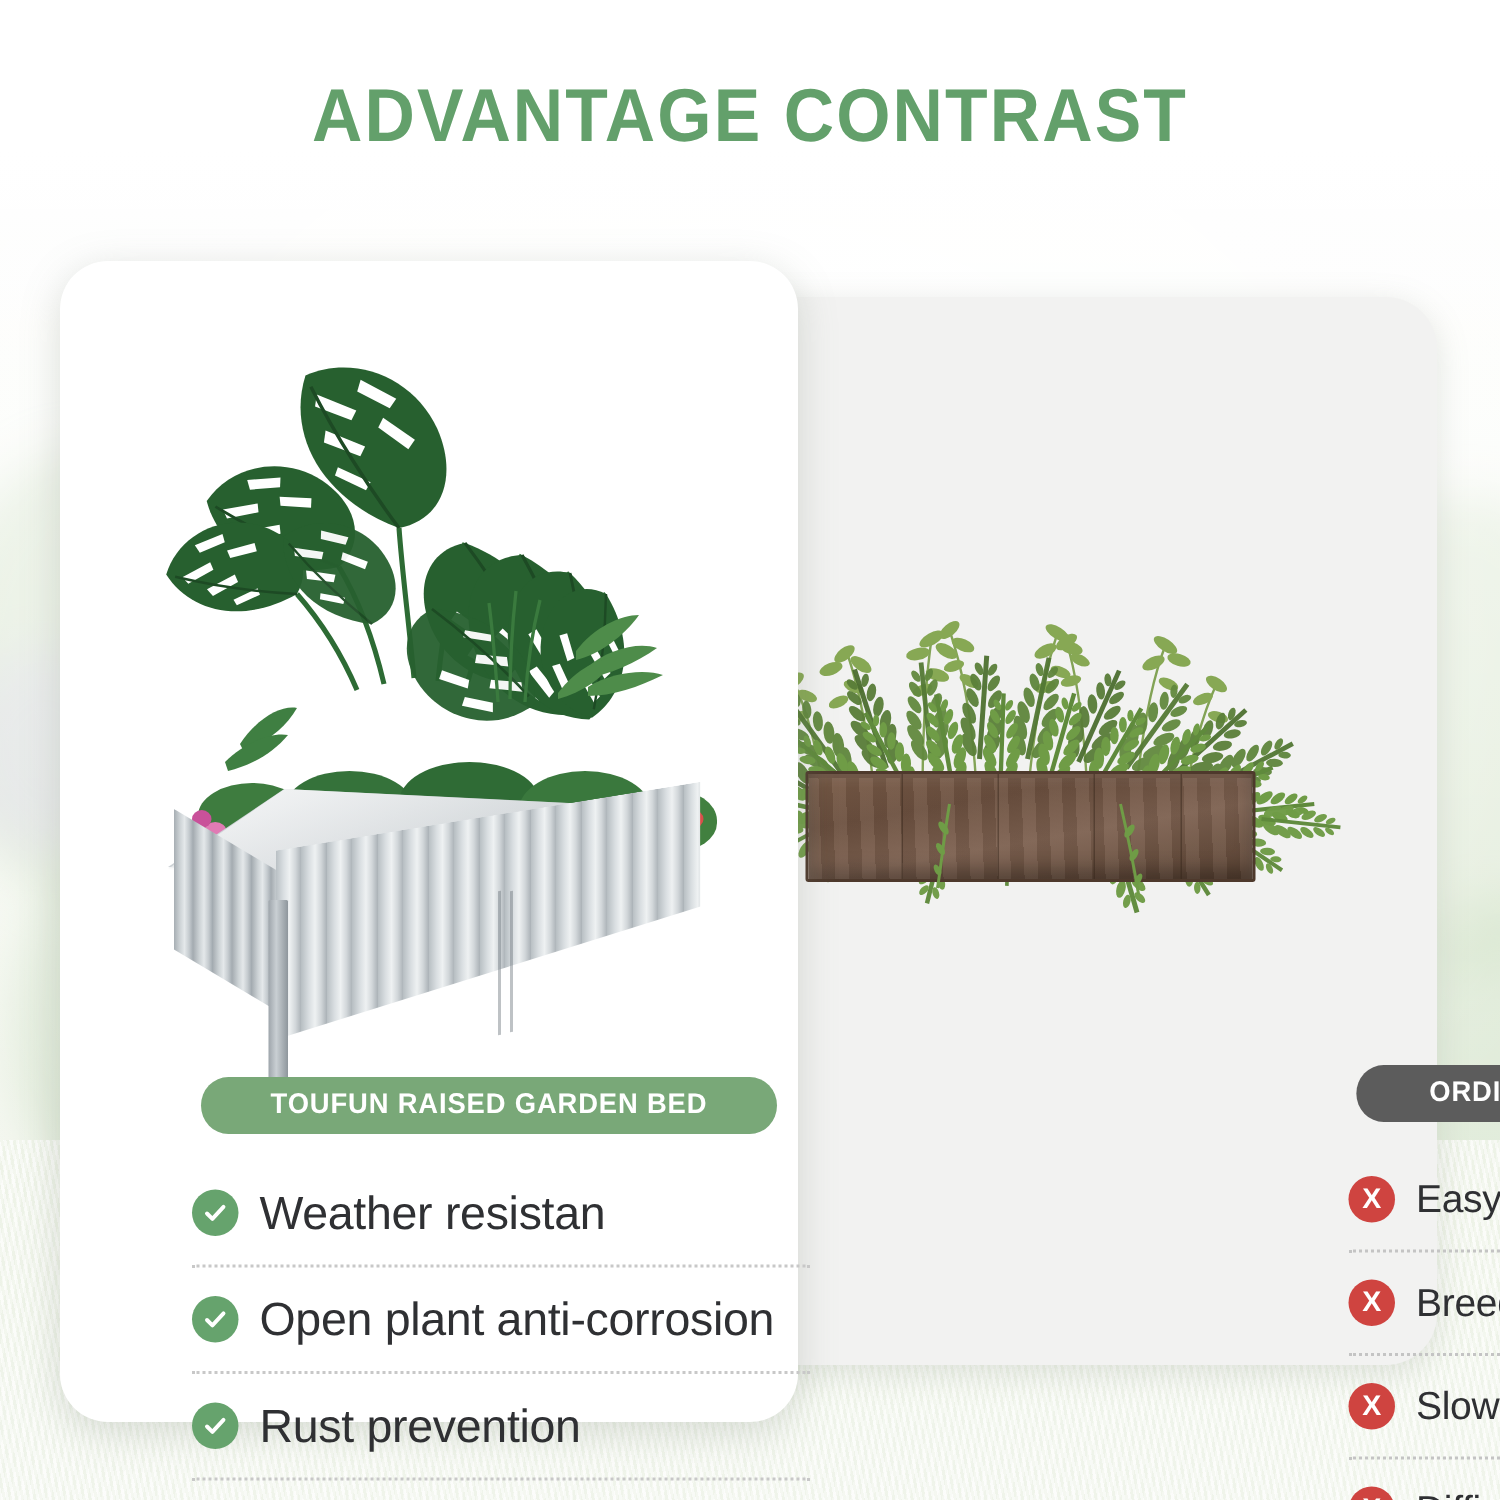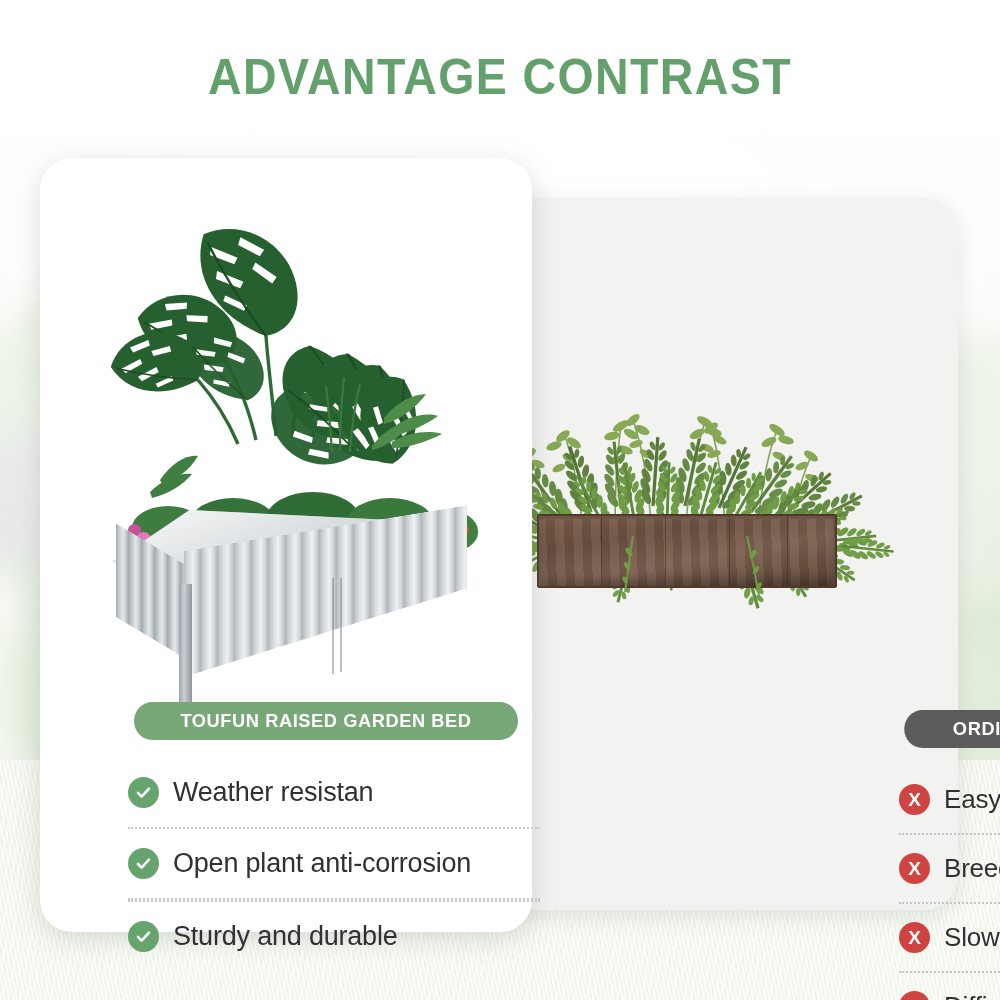--- a/index.html
+++ b/index.html
@@ -58,21 +58,21 @@
   .card-right {
     position:absolute;
     left:333px; top:198px; width:625px; height:712px;
     background:#f2f2f1;
     border-radius:34px;
     box-shadow:0 5px 22px rgba(120,130,115,.20);
     z-index:2;
   }
   .card-left {
     position:absolute;
-    left:40px; top:158px; width:492px; height:774px;
+    left:40px; top:174px; width:492px; height:774px;
     background:#ffffff;
     border-radius:32px;
     box-shadow:0 6px 26px rgba(120,130,115,.26);
     z-index:3;
   }
 
   
   .art-left { position:absolute; left:0; top:22px; width:492px; height:470px; }
   .flwr { position:absolute; border-radius:50%; }
   .fclump { position:absolute; border-radius:50% 50% 46% 46%; }
@@ -154,21 +154,21 @@
   .row { display:flex; align-items:center; gap:14px; }
   .row-left  { height:69px; }
   .row-right { height:67px; }
 
   .ico { flex:0 0 auto; width:31px; height:31px; border-radius:50%;
          display:flex; align-items:center; justify-content:center; }
   .ico-ok { background:#66a36d; }
   .ico-no { background:#cf4440; }
   .ico-no span { color:#fff; font-weight:bold; font-size:19px; line-height:1; }
 
-  .txt { color:#2f3033; font-size:27px; letter-spacing:-.2px; white-space:nowrap; }
+  .txt { color:#2f3033; font-size:31px; letter-spacing:-.2px; white-space:nowrap; }
   .txt-right { font-size:26px; }
 
   .sep { height:0; border-top:2px dotted #c8c8c8; }
   .sep-right { border-top-color:#c4c4c4; }
 </style>
 </head>
 <body>
 
 <div class="bg-wrap">
   <div class="bg-sky"></div>
@@ -510,20 +510,28 @@
     <div class="sep"></div>
     <div class="row row-left">
       <span class="ico ico-ok">
         <svg width="17" height="17" viewBox="0 0 17 17">
             <path d="M3 9 L6.6 12.6 L14 4.6" stroke="#fff" stroke-width="2.6" fill="none" stroke-linecap="round" stroke-linejoin="round"></path>
           </svg>
       </span>
       <span class="txt">Open plant anti-corrosion</span>
     </div>
     <div class="sep"></div>
+    <div class="row row-left">
+      <span class="ico ico-ok">
+        <svg width="17" height="17" viewBox="0 0 17 17">
+            <path d="M3 9 L6.6 12.6 L14 4.6" stroke="#fff" stroke-width="2.6" fill="none" stroke-linecap="round" stroke-linejoin="round"></path>
+          </svg>
+      </span>
+      <span class="txt">Rust prevention</span>
+    </div>
     <div class="sep"></div>
     <div class="row row-left">
       <span class="ico ico-ok">
         <svg width="17" height="17" viewBox="0 0 17 17">
             <path d="M3 9 L6.6 12.6 L14 4.6" stroke="#fff" stroke-width="2.6" fill="none" stroke-linecap="round" stroke-linejoin="round"></path>
           </svg>
       </span>
       <span class="txt">Sturdy and durable</span>
     </div>
   </div>

